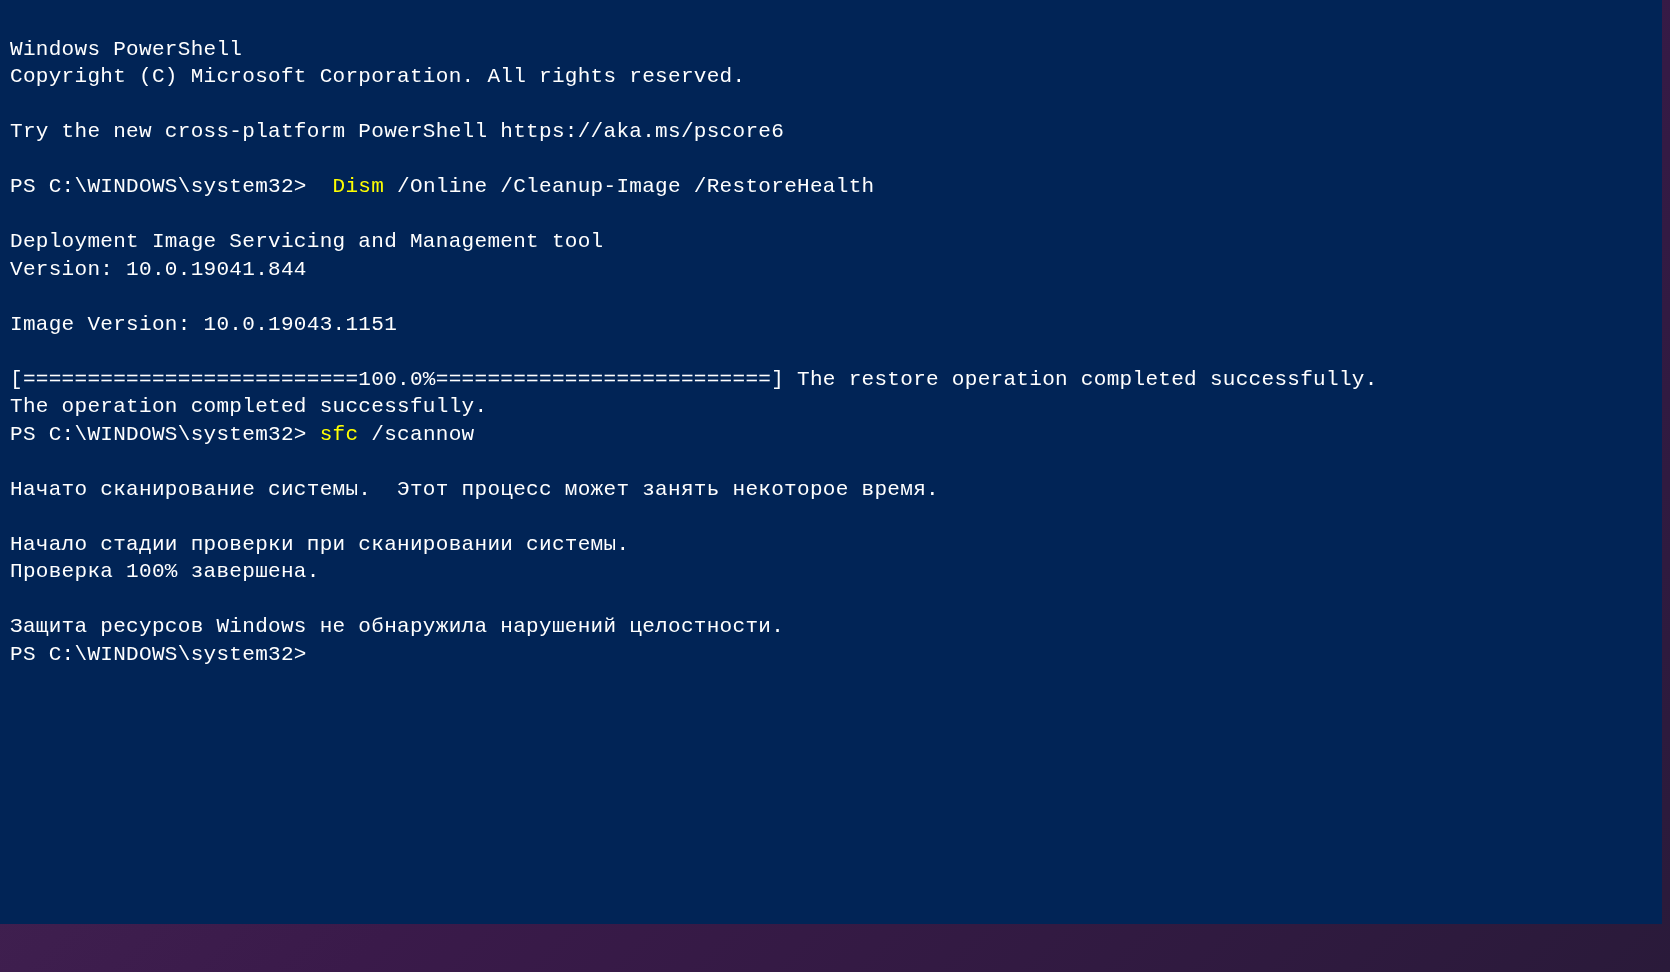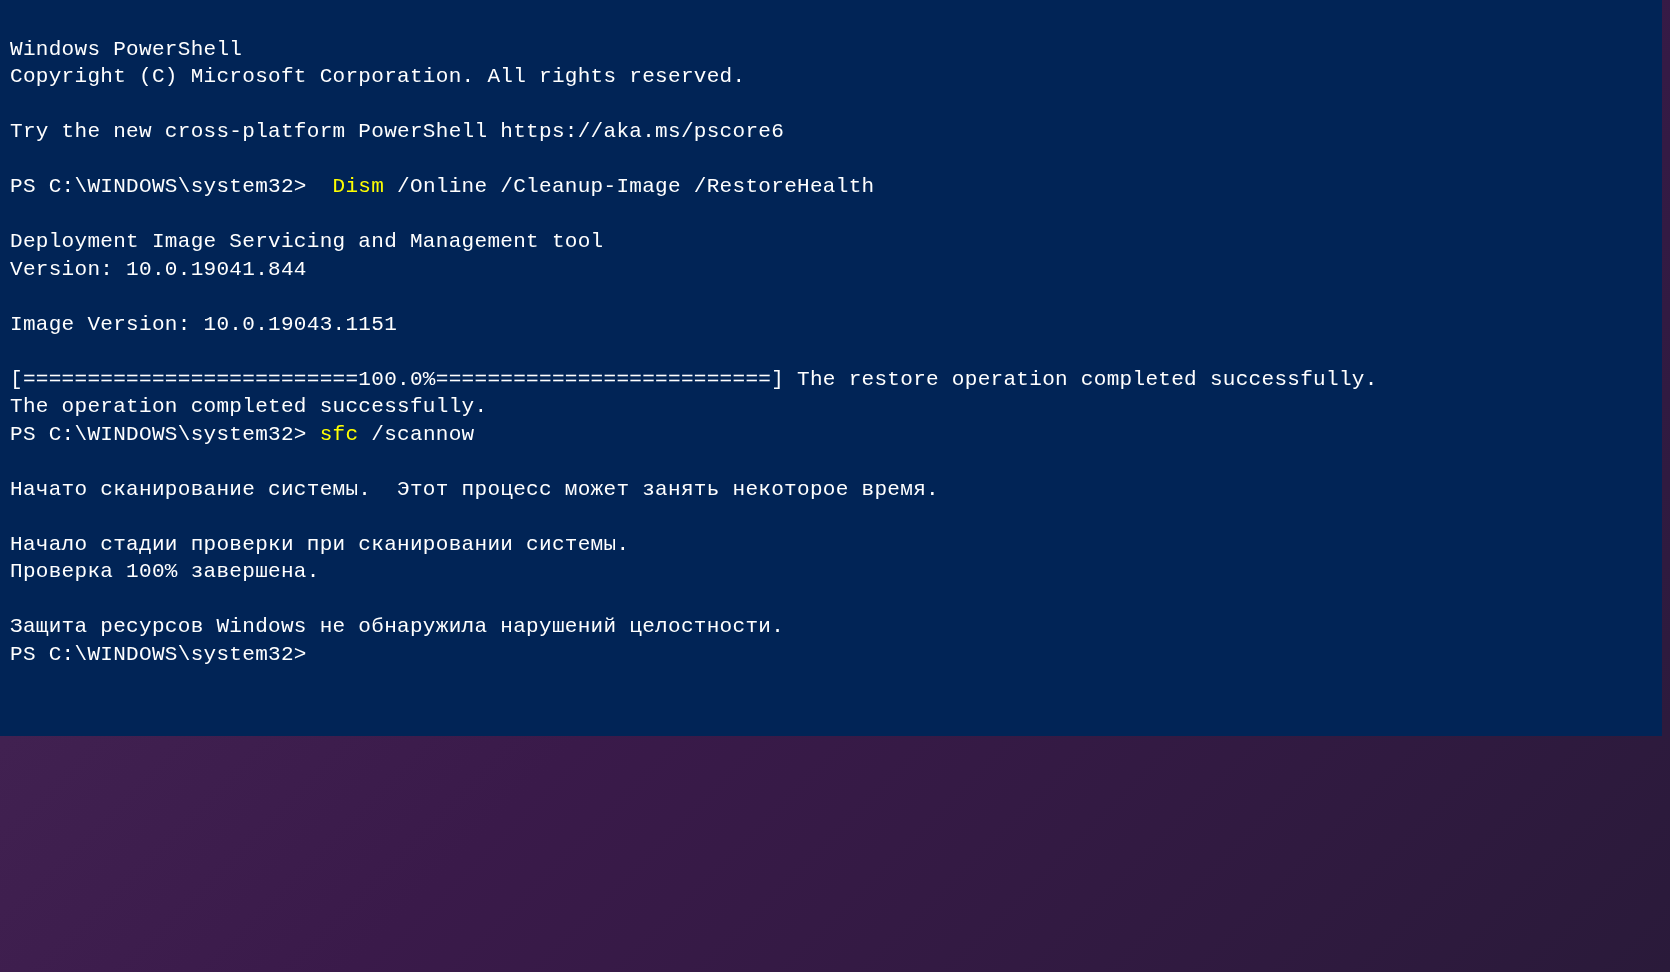--- a/index.html
+++ b/index.html
@@ -10,21 +10,21 @@
     body {
       background: linear-gradient(135deg, #4a2a5a 0%, #3a1a4a 50%, #2a1a3a 100%);
       width: 1670px;
       height: 972px;
       overflow: hidden;
       font-family: Consolas, 'Courier New', monospace;
     }
     .terminal {
       background-color: #012456;
       width: 1662px;
-      height: 736px;
+      height: 924px;
       margin: 0;
       padding: 8px 10px;
       color: #ffffff;
       font-size: 21px;
       line-height: 27.5px;
       white-space: pre;
       overflow: hidden;
       letter-spacing: 0.3px;
     }
     .cmd-yellow {

